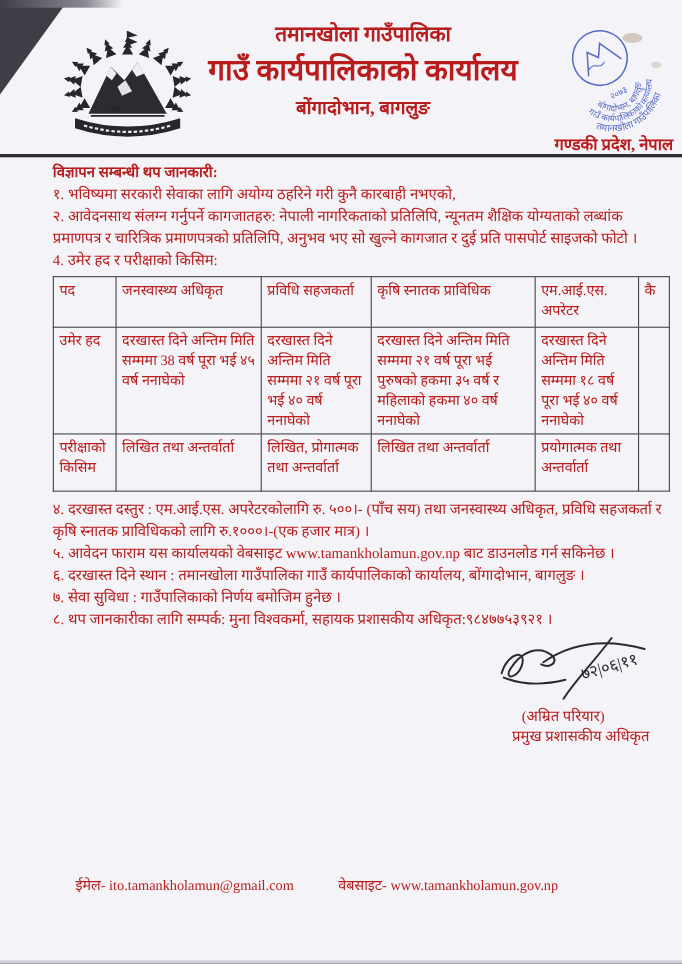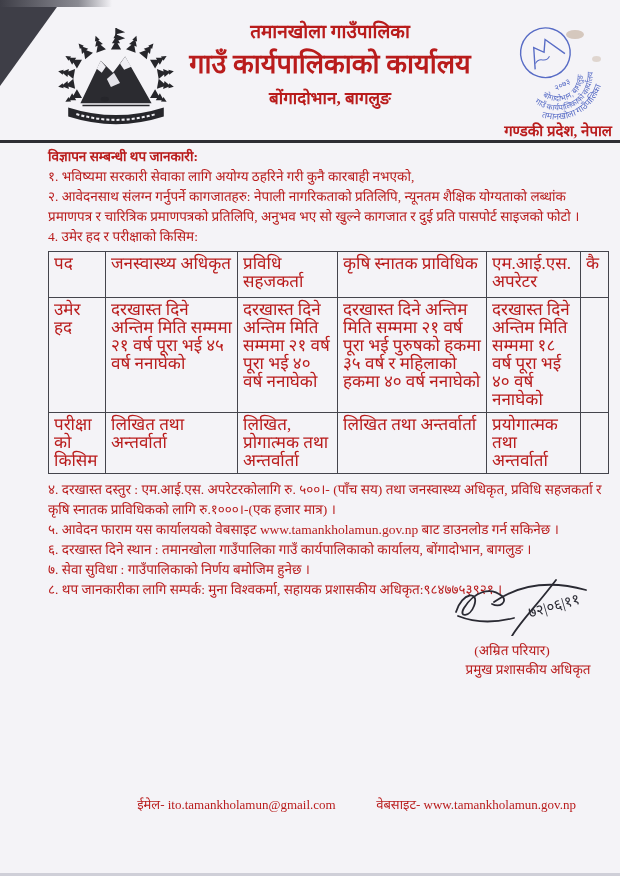--- a/index.html
+++ b/index.html
@@ -21,31 +21,31 @@
   .t2{font-size:27px;font-weight:bold;margin-top:4px;}
   .t3{font-size:17px;font-weight:bold;margin-top:6px;}
   .stamp{position:absolute;left:496px;top:14px;width:124px;height:124px;opacity:.85;}
   .province{position:absolute;right:8px;top:120px;font-size:15px;font-weight:bold;}
   .rule{position:absolute;left:0;top:140px;width:620px;height:3px;background:#2e2e34;}
   
   .content{position:absolute;left:48px;top:147px;width:560px;font-size:13.5px;line-height:20px;}
   .content p{margin:0;}
   .heading{font-weight:bold;}
   table.vtab{border-collapse:collapse;width:560px;table-layout:fixed;margin:4px 0 6px 0;
-             font-size:17px;line-height:18px;}
+             font-size:13px;line-height:18px;}
   table.vtab td{border:1px solid #44444c;vertical-align:top;padding:3px 5px;word-wrap:break-word;}
   tr.hrow{height:46px;} tr.arow{height:96px;} tr.erow{height:52px;}
   .u{text-underline-offset:2px;}
   
   .sigblock{position:absolute;left:428px;top:578px;width:190px;text-align:center;
             font-size:13.5px;line-height:19px;}
   .signame{margin-right:22px;}
   .sigtitle{margin-left:10px;}
   
-  .footer{position:absolute;left:0;top:795px;width:576px;text-align:right;font-size:13px;}
+  .footer{position:absolute;left:0;top:795px;width:576px;text-align:center;font-size:13px;}
   .footer .gap{display:inline-block;width:34px;}
   .ink{stroke:#2a2a33;fill:none;stroke-width:1.8;stroke-linecap:round;}
   .blue{fill:#3d55bd;}
 </style>
 </head>
 <body>
 
 <div class="page">
 
   <div class="corner-dark"></div>
@@ -135,21 +135,21 @@
           <tr class="hrow">
         <td>पद</td>
         <td>जनस्वास्थ्य अधिकृत</td>
         <td>प्रविधि सहजकर्ता</td>
         <td>कृषि स्नातक प्राविधिक</td>
         <td>एम.आई.एस. अपरेटर</td>
         <td>कै</td>
       </tr>
       <tr class="arow">
         <td>उमेर हद</td>
-        <td>दरखास्त दिने अन्तिम मिति सम्ममा २१ वर्ष पूरा भई ४५ वर्ष ननाघेको</td>
+        <td>दरखास्त दिने अन्तिम मिति सम्ममा 38 वर्ष पूरा भई ४५ वर्ष ननाघेको</td>
         <td>दरखास्त दिने अन्तिम मिति सम्ममा २१ वर्ष पूरा भई ४० वर्ष ननाघेको</td>
         <td>दरखास्त दिने अन्तिम मिति सम्ममा २१ वर्ष पूरा भई पुरुषको हकमा ३५ वर्ष र महिलाको हकमा ४० वर्ष ननाघेको</td>
         <td>दरखास्त दिने अन्तिम मिति सम्ममा १८ वर्ष पूरा भई ४० वर्ष ननाघेको</td>
         <td></td>
       </tr>
       <tr class="erow">
         <td>परीक्षाको किसिम</td>
         <td>लिखित तथा अन्तर्वार्ता</td>
         <td>लिखित, प्रोगात्मक तथा अन्तर्वार्ता</td>
         <td>लिखित तथा अन्तर्वार्ता</td>

